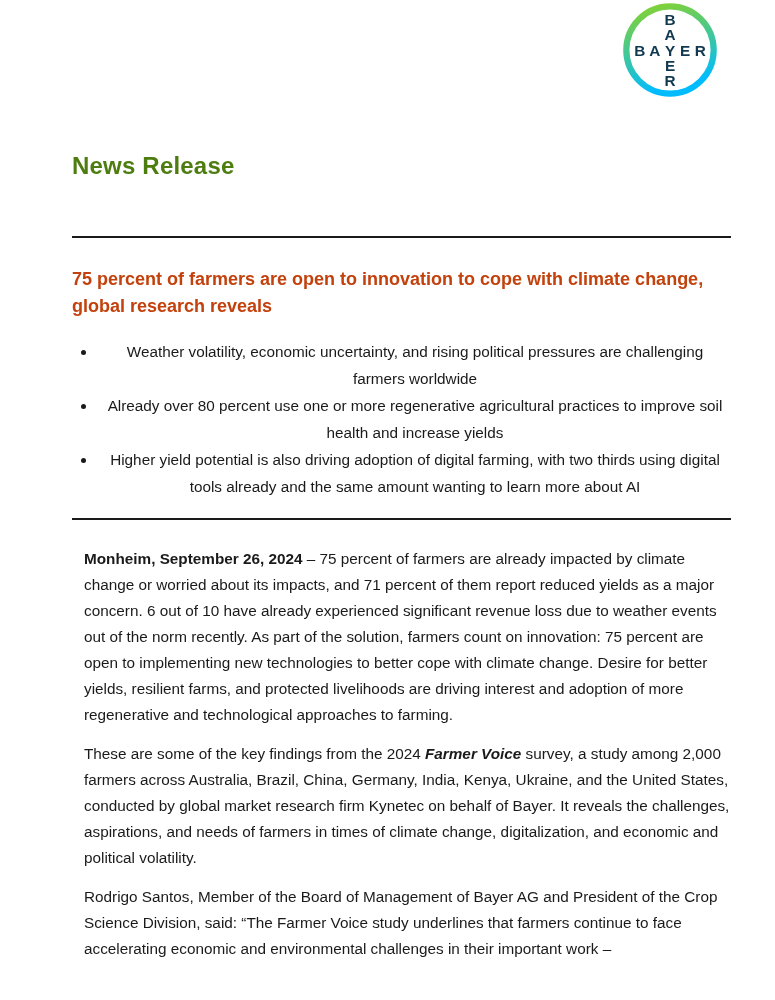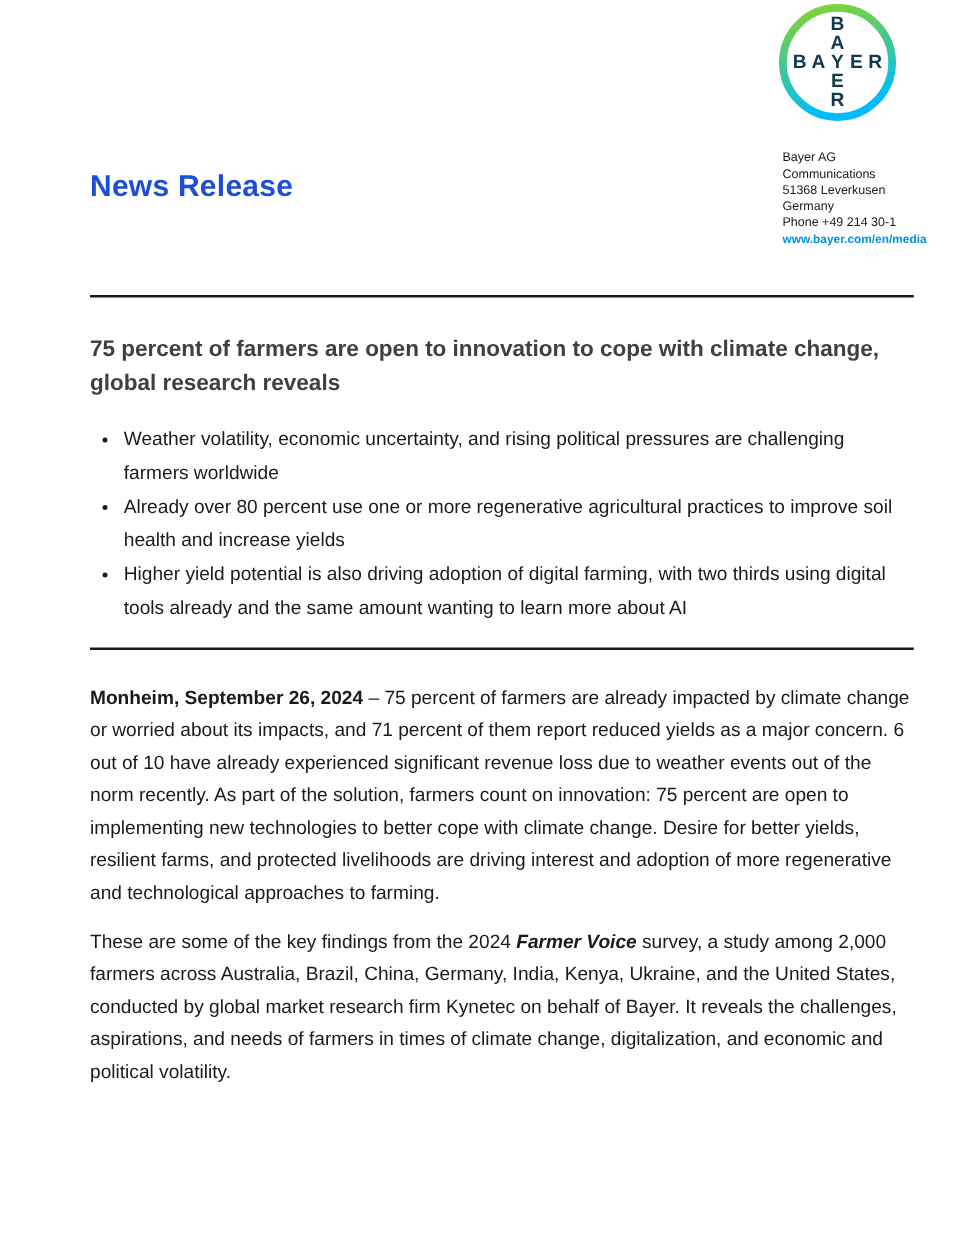--- a/index.html
+++ b/index.html
@@ -14,25 +14,25 @@
     background: #ffffff;
     overflow: hidden;
     font-family: "Liberation Sans", sans-serif;
     color: #1a1a1a;
   }
 
   
   .kicker {
     position: absolute;
     left: 72px;
-    top: 136px;
+    top: 152px;
     font-size: 24px;
     font-weight: 700;
     letter-spacing: 0.2px;
-    color: #1d4ed8;
+    color: #4d7c0f;
   }
 
   
   .logo {
     position: absolute;
     left: 622px;
     top: 2px;
     width: 96px;
     height: 96px;
   }
@@ -72,43 +72,44 @@
     border: none;
     border-top: 2px solid #1a1a1a;
     margin: 0;
     width: 100%;
   }
   .headline {
     margin: 28px 0 0 0;
     font-size: 18px;
     font-weight: 700;
     line-height: 27px;
-    color: #404040;
+    color: #c2410c;
   }
   ul.bullets {
     margin: 18px 0 0 0;
     padding: 0 0 0 25px;
     list-style: disc outside;
     font-size: 15.3px;
     line-height: 27px;
+    text-align: center;
   }
   ul.bullets li {
     margin: 0;
     padding-left: 2px;
   }
   .rule-bottom {
     margin-top: 18px;
   }
   .body-copy {
     margin-top: 26px;
     font-size: 15.3px;
     line-height: 26px;
   }
   .body-copy p {
-    margin: 0 0 13px 0;
+    margin: 0 0 13px 12px;
   }
   .body-copy strong { font-weight: 700; }
   .body-copy em { font-style: italic; font-weight: bold; }
 </style>
 </head>
 <body>
 
 <div class="page">
 
   <div class="kicker">News Release</div>
@@ -129,28 +130,20 @@
       <text x="65.8" y="50" dominant-baseline="central">E</text>
       <text x="81.5" y="50" dominant-baseline="central">R</text>
 
       <text x="50" y="18.5" dominant-baseline="central">B</text>
       <text x="50" y="34.2" dominant-baseline="central">A</text>
       <text x="50" y="65.8" dominant-baseline="central">E</text>
       <text x="50" y="81.5" dominant-baseline="central">R</text>
     </g>
   </svg>
 
-  <div class="contact">
-    <div>Bayer AG</div>
-    <div>Communications</div>
-    <div>51368 Leverkusen</div>
-    <div>Germany</div>
-    <div>Phone +49 214 30-1</div>
-    <a href="#" class="website">www.bayer.com/en/media</a>
-  </div>
 
   <div class="content">
 
     <hr class="rule">
 
     <h1 class="headline">75 percent of farmers are open to innovation to cope with climate change, global research reveals</h1>
 
     <ul class="bullets">
       <li>
         <span>Weather volatility, economic uncertainty, and rising political pressures are challenging farmers worldwide</span>
@@ -163,17 +156,18 @@
       </li>
     </ul>
 
     <hr class="rule rule-bottom">
 
     <div class="body-copy">
       <p><strong>Monheim, September 26, 2024</strong><span> – 75 percent of farmers are already impacted by climate change or worried about its impacts, and 71 percent of them report reduced yields as a major concern. 6 out of 10 have already experienced significant revenue loss due to weather events out of the norm recently. As part of the solution, farmers count on innovation: 75 percent are open to implementing new technologies to better cope with climate change. Desire for better yields, resilient farms, and protected livelihoods are driving interest and adoption of more regenerative and technological approaches to farming.</span></p>
 
       <p><span>These are some of the key findings from the 2024 </span><em>Farmer Voice</em><span> survey, a study among 2,000 farmers across Australia, Brazil, China, Germany, India, Kenya, Ukraine, and the United States, conducted by global market research firm Kynetec on behalf of Bayer. It reveals the challenges, aspirations, and needs of farmers in times of climate change, digitalization, and economic and political volatility.</span></p>
 
+      <p>Rodrigo Santos, Member of the Board of Management of Bayer AG and President of the Crop Science Division, said: “The Farmer Voice study underlines that farmers continue to face accelerating economic and environmental challenges in their important work –</p>
     </div>
 
   </div>
 
 </div>
 
 </body></html>

